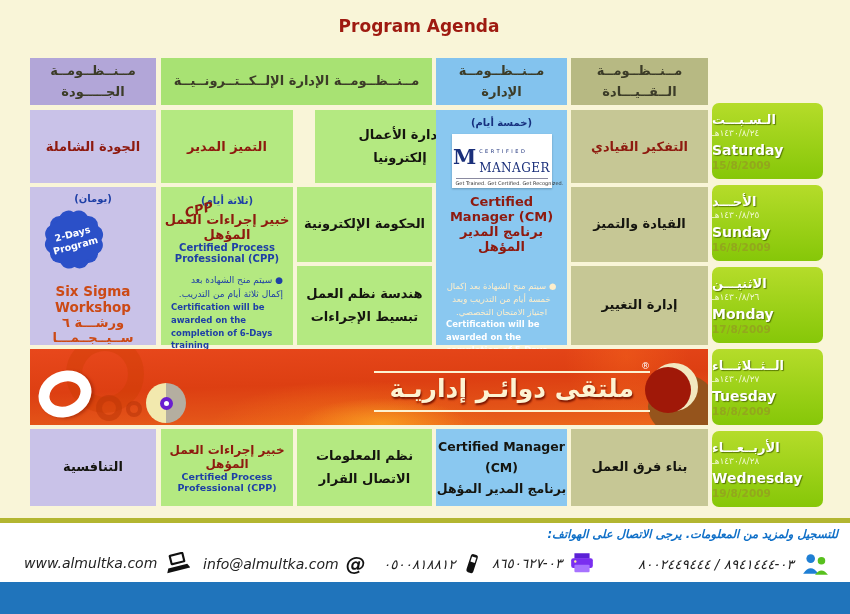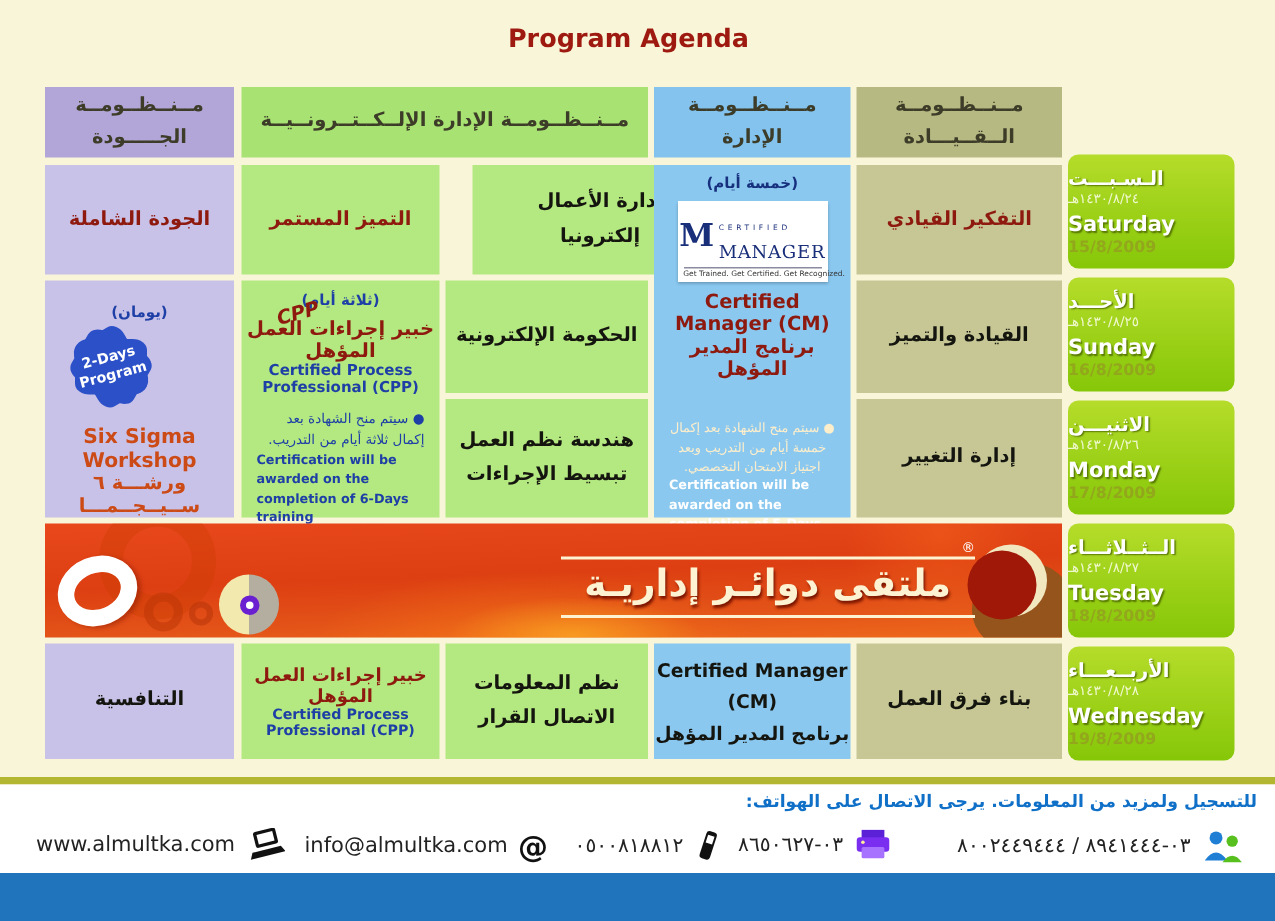--- a/index.html
+++ b/index.html
@@ -107,21 +107,21 @@
   .moon::after { content:''; position:absolute; left:-5px; top:4px; width:46px; height:46px;
           border-radius:50%; background:#a01808; }
   .banner-title-wrap { position:absolute; right:58px; top:12px; text-align:center; }
   .banner-reg { color:#fff; font-size:9px; display:block; text-align:right; }
   .banner-title { font-size:25px; font-weight:bold; color:#fdf3d2; direction:rtl;
           text-shadow:1px 2px 2px #7a1500; padding:1px 16px 7px;
           border-top:2px solid #fdf3d2; border-bottom:2px solid #fdf3d2; }
 
   
   .sep-line { position:absolute; left:0; top:518px; width:850px; height:5px; background:#b3b631; }
-  .foot-white { position:absolute; left:0; top:523px; width:850px; height:59px; background:#fff; }
+  .foot-white { position:absolute; left:0; top:523px; width:850px; height:59px; background:#fff;font-style:italic; }
   .foot-blue { position:absolute; left:0; top:582px; width:850px; height:32px; background:#2074bb; }
   .contact-note { position:absolute; top:4px; right:12px; color:#1070c8; font-weight:bold;
           font-size:11.5px; direction:rtl; }
   .contact { position:absolute; top:29px; display:flex; align-items:center; gap:7px;
           color:#222; font-size:14px; }
   .contact .num { font-size:13.5px; direction:ltr; }
   .at-glyph { font-size:20px; font-weight:bold; color:#111; }
   .contact svg { display:block; }
 </style>
 </head>
@@ -137,40 +137,40 @@
 الجـــــودة</div>
   <div class="cell c-grnh hdr" style="left:161px;top:58px;width:271px;height:47px;">مــنــظــومــة الإدارة الإلــكــتــرونــيــة</div>
   <div class="cell c-bluh hdr" style="left:436px;top:58px;width:131px;height:47px;">مــنــظــومــة
 الإدارة</div>
   <div class="cell c-khkh hdr" style="left:571px;top:58px;width:137px;height:47px;">مــنــظــومــة
 الــقــيـــادة</div>
 
   <div class="cell c-lav" style="left:30px;top:110px;width:126px;height:73px;">
     <span class="t-red">الجودة الشاملة</span>
   </div>
-  <div class="cell c-lav" style="left:30px;top:187px;width:126px;height:158px;justify-content:flex-start;padding-top:16px;">
+  <div class="cell c-lav" style="left:30px;top:187px;width:126px;height:158px;justify-content:flex-start;padding-top:6px;">
     <span class="t-dur">(يومان)</span>
     <div class="burst burst-blue">
       <i></i>
         <i></i>
         <i></i>
       <span>
         <b>2-Days</b>
         <b>Program</b>
       </span>
     </div>
     <span class="t-org" style="font-size:13.5px;margin-top:10px;">Six Sigma Workshop</span>
     <span class="t-org" style="font-size:13px;direction:rtl;">ورشـــة ٦ ســيــجــمـــا</span>
   </div>
   <div class="cell c-lav" style="left:30px;top:429px;width:126px;height:77px;">
     <span class="t-blk">التنافسية</span>
   </div>
 
   <div class="cell c-grn" style="left:161px;top:110px;width:132px;height:73px;">
-    <span class="t-red">التميز المستمر</span>
+    <span class="t-red">التميز المدير</span>
   </div>
   <div class="cell c-grn" style="left:161px;top:187px;width:132px;height:158px;justify-content:flex-start;padding-top:8px;">
     <span class="t-dur">(ثلاثة أيام)</span>
     <div class="burst burst-gold" style="width:48px;height:48px;margin:4px 0 2px 14px;">
       <i></i>
         <i></i>
         <i></i>
       <span>CPP</span>
     </div>
     <span class="t-red" style="font-size:13px;">خبير إجراءات العمل المؤهل</span>

